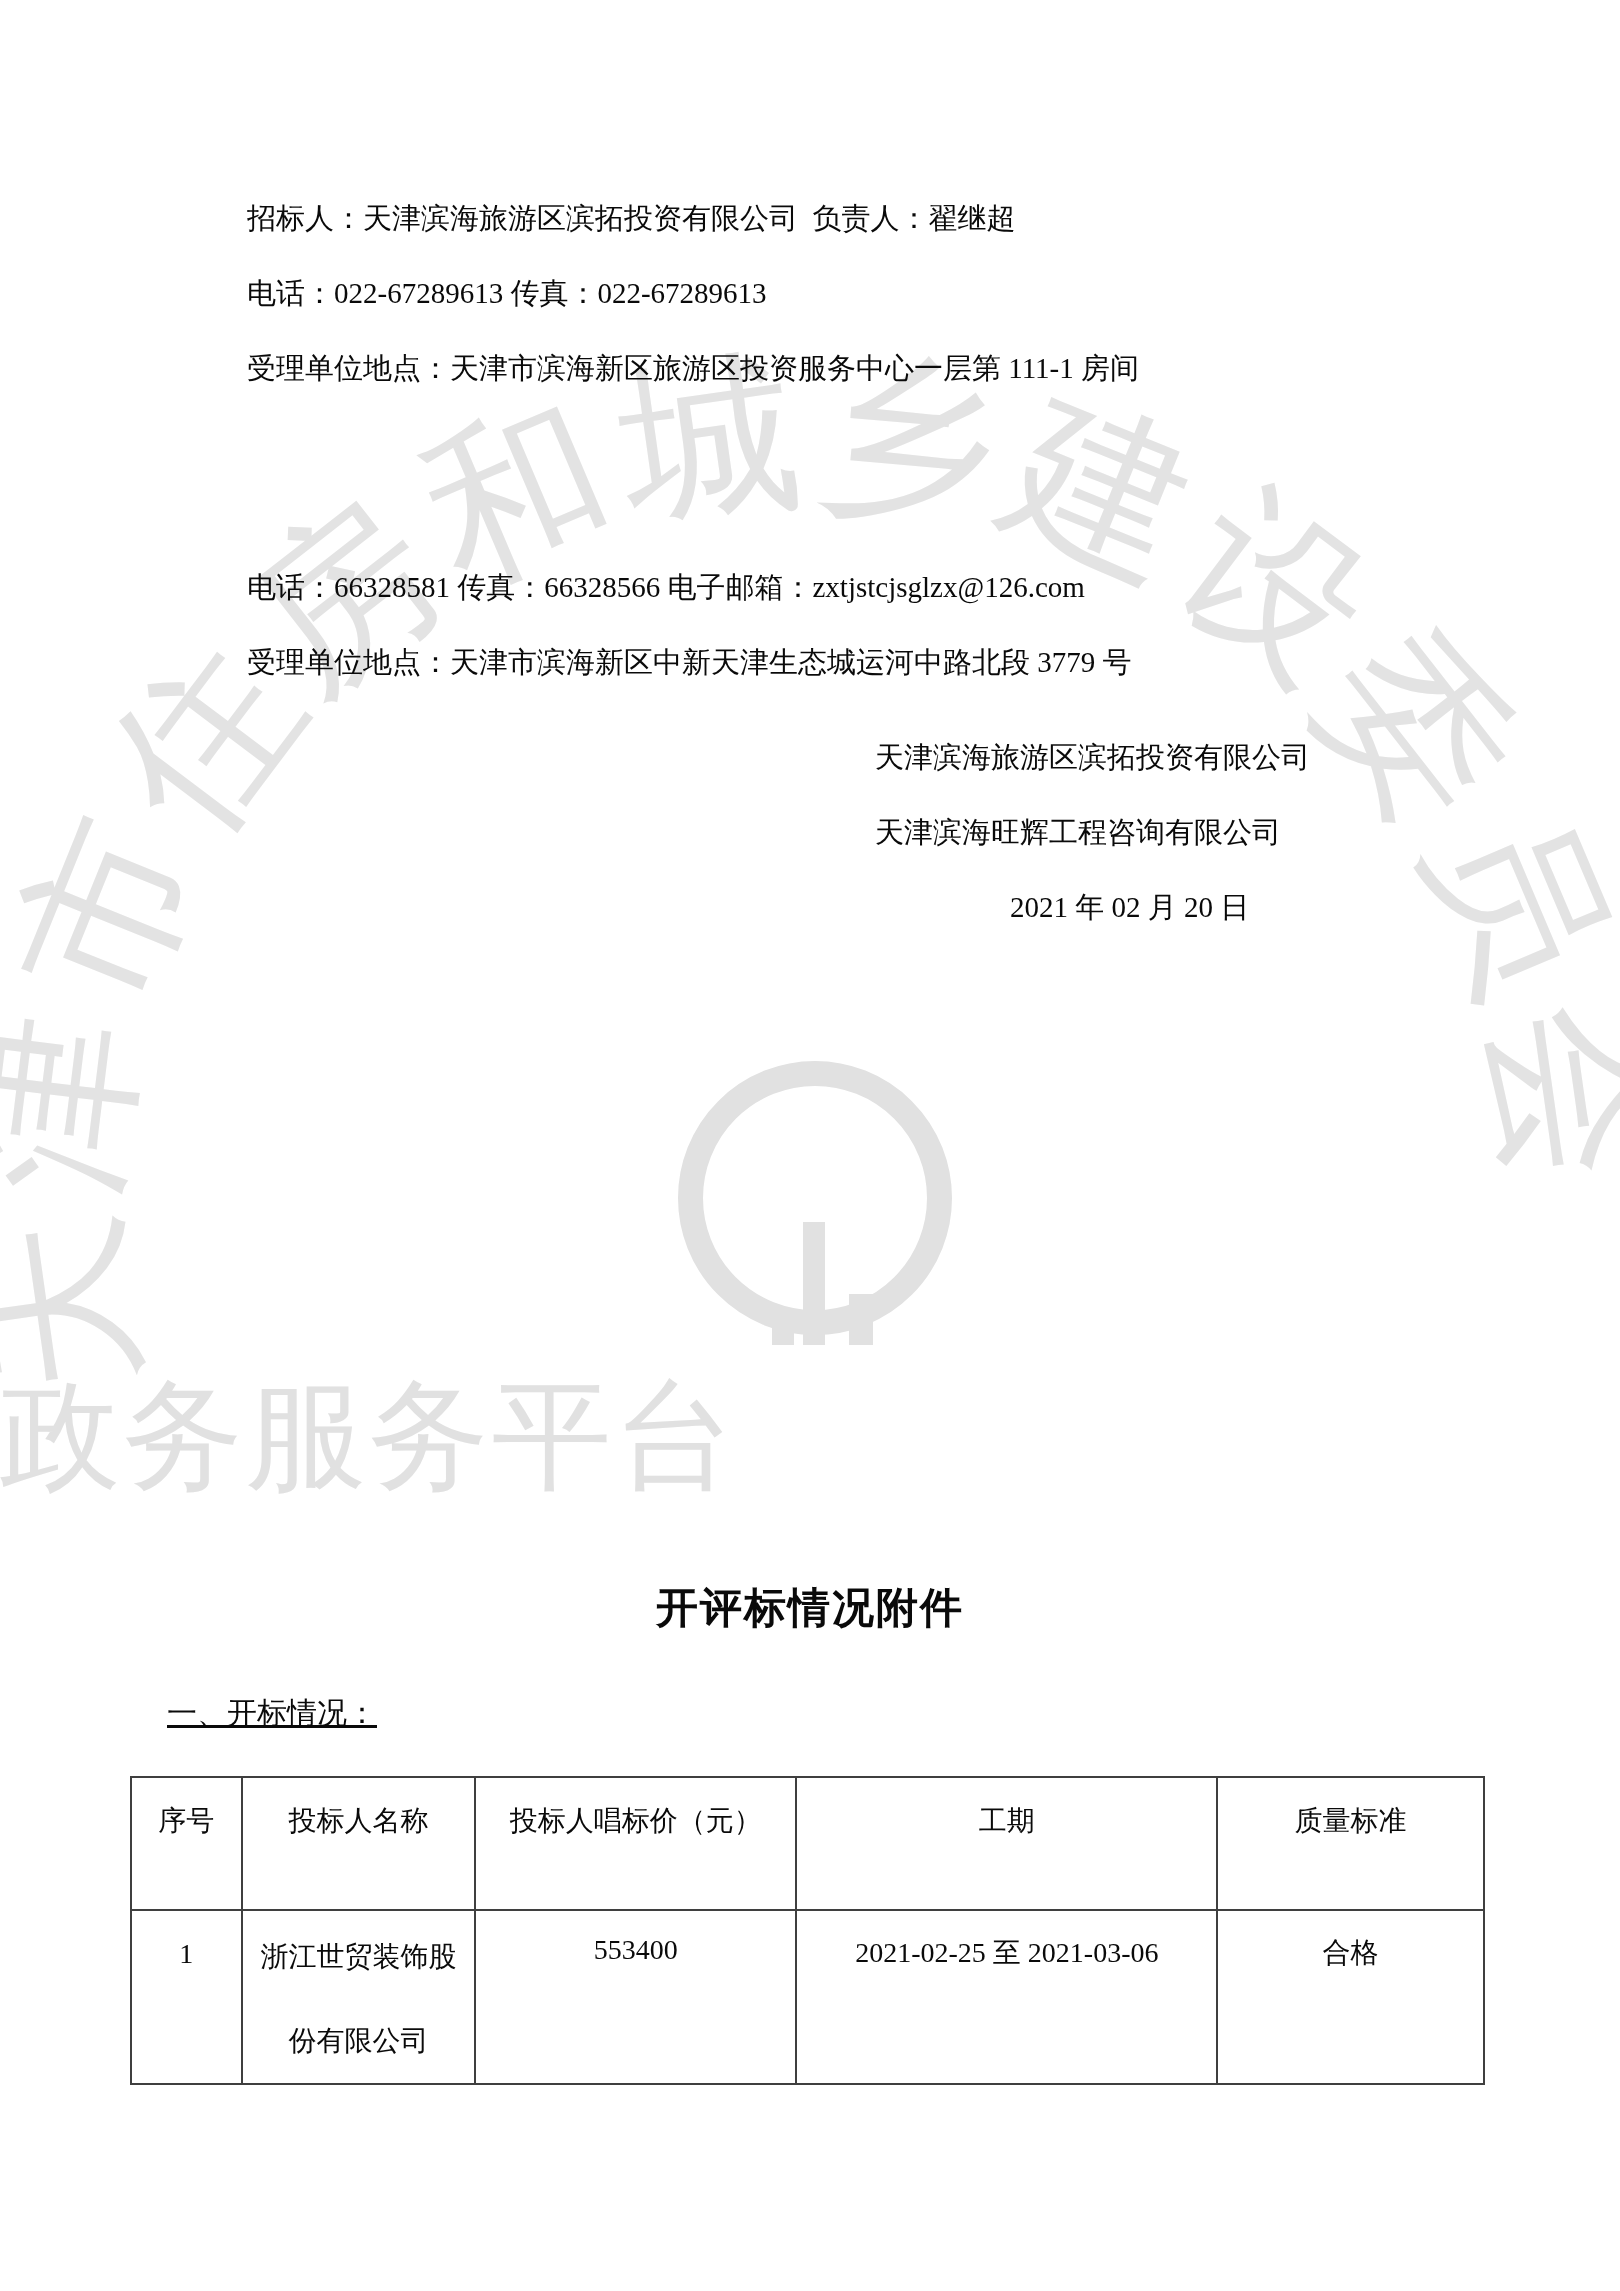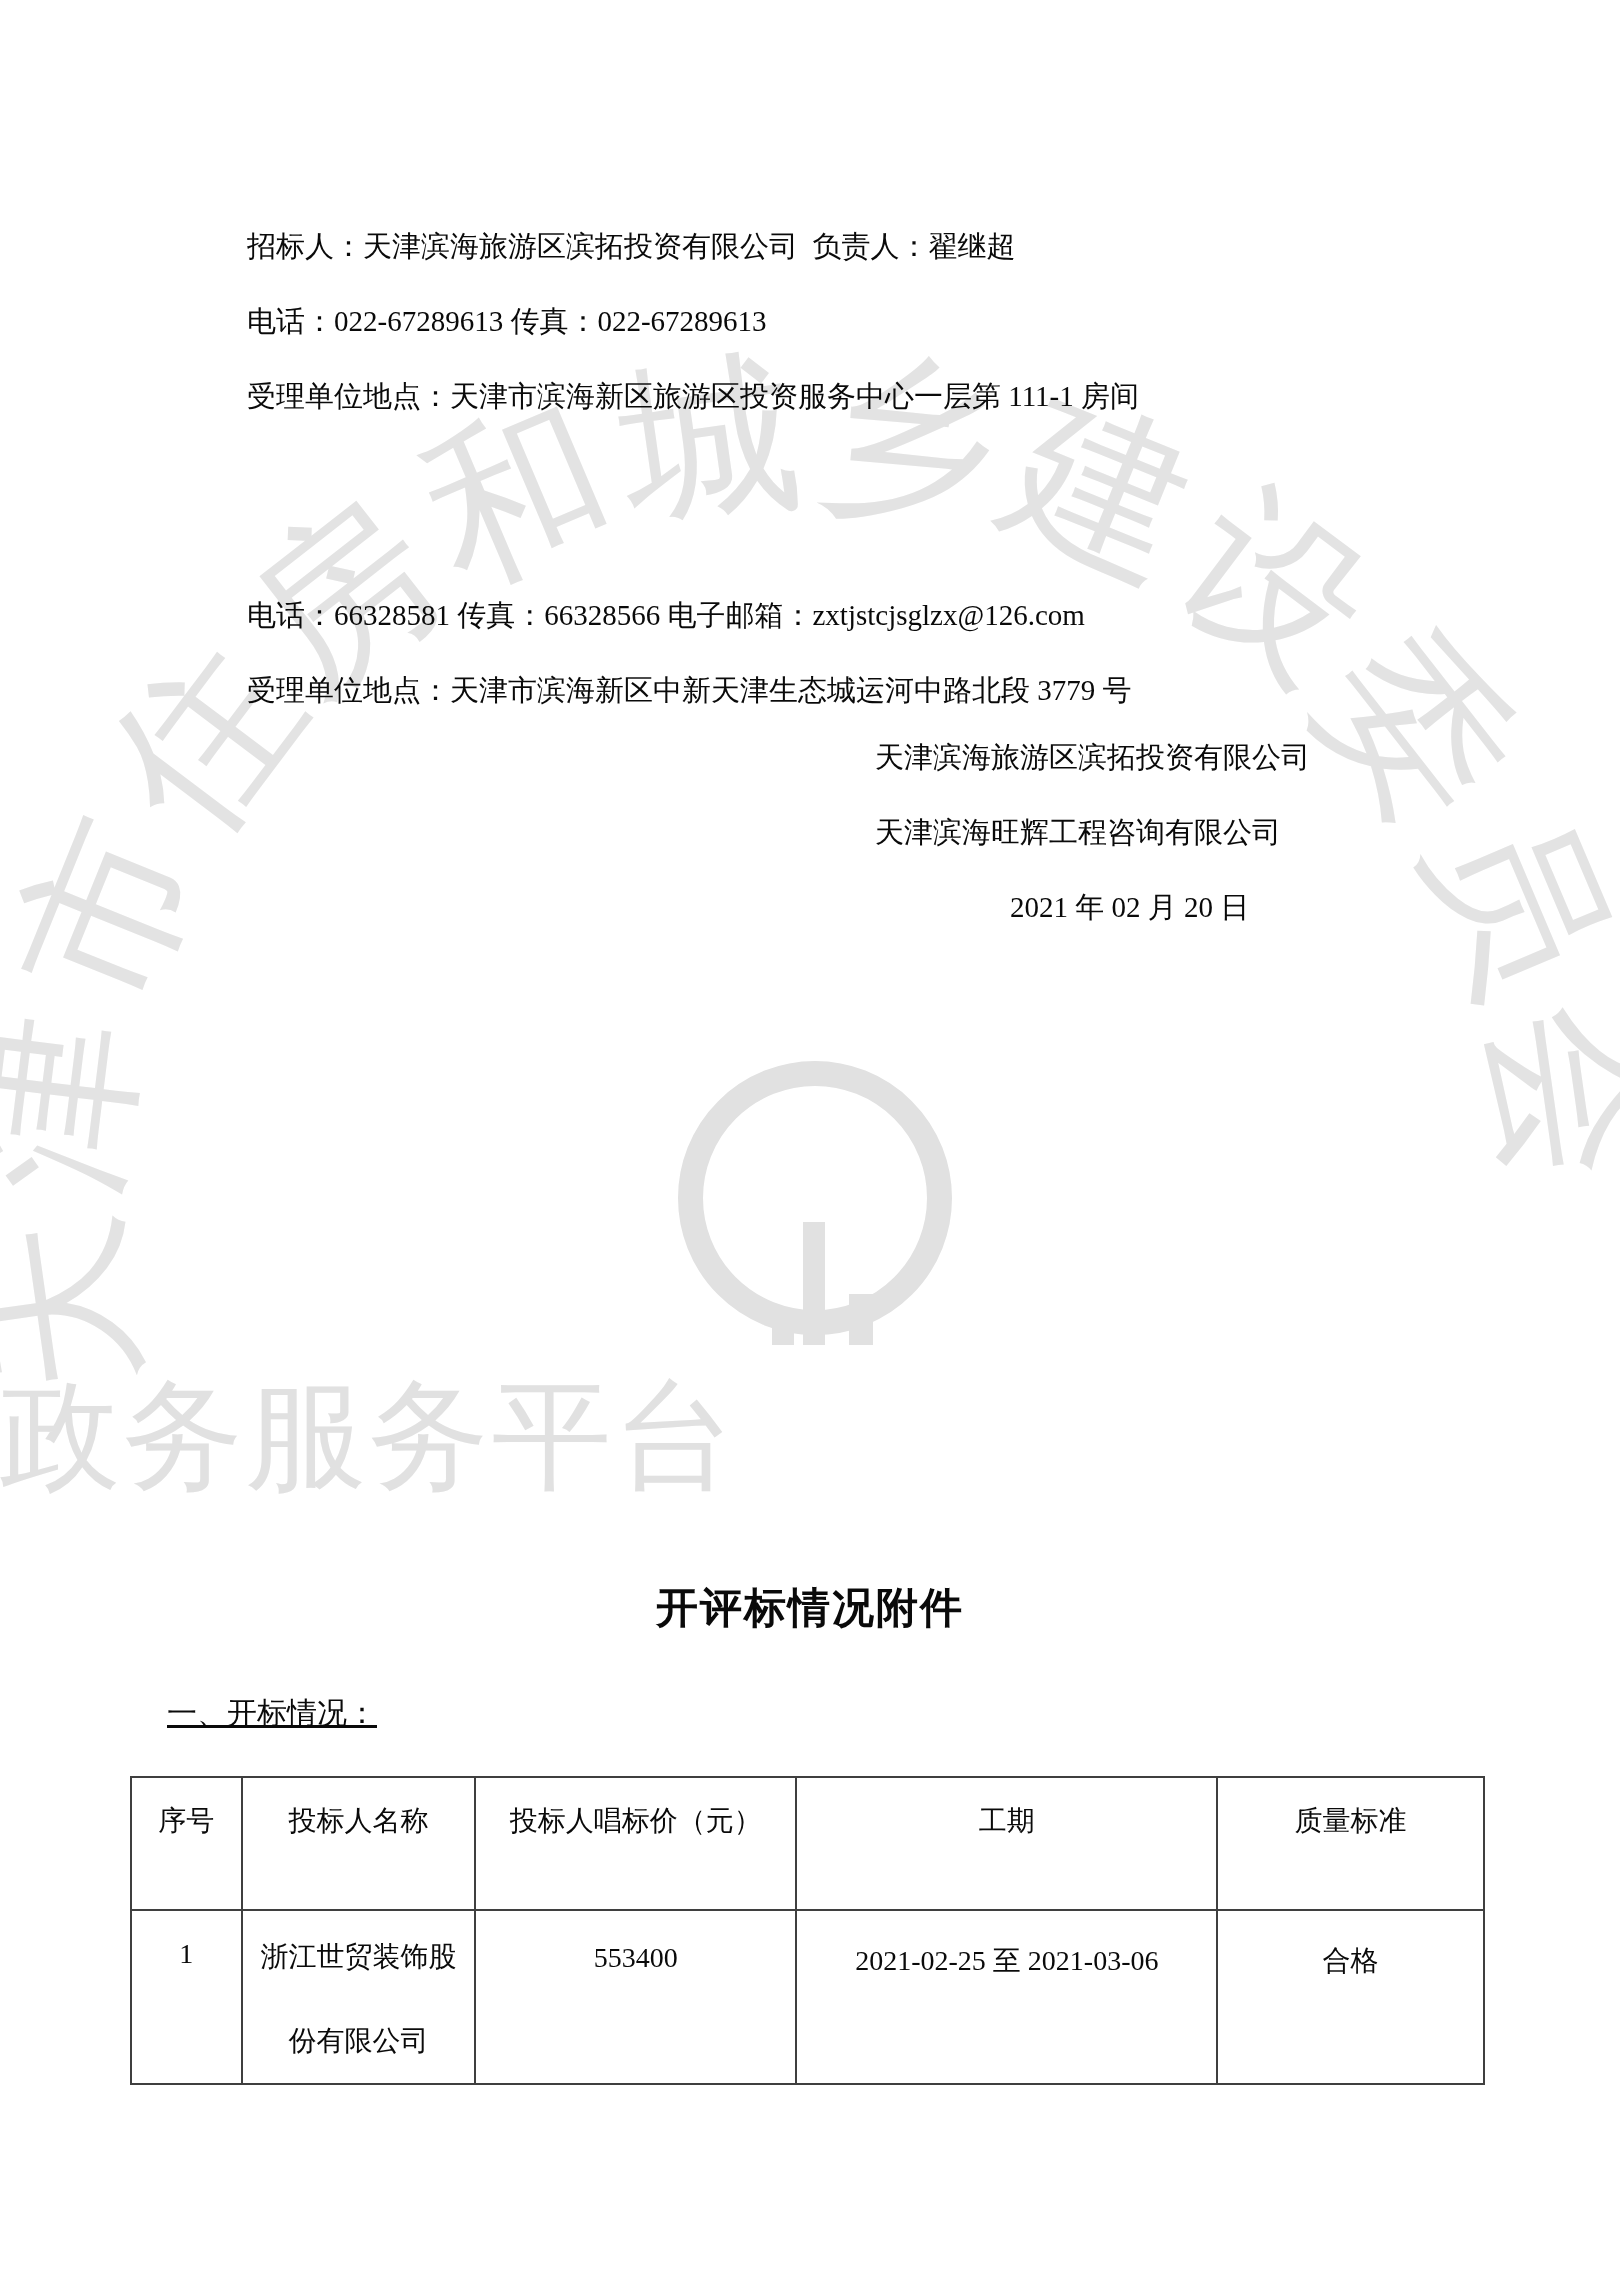--- a/index.html
+++ b/index.html
@@ -27,21 +27,21 @@
   .bar-left  { left:94px;  top:257px; width:21.6px; height:27.4px;  }
   .wm-platform {
     position:absolute; left:0; right:0; top:1360px; text-align:left;
     font-family:"Liberation Sans","DejaVu Sans",sans-serif;
     font-size:120px; line-height:1.25; letter-spacing:2.9px; color:#e1e1e1;
     white-space:nowrap;
   }
   
   .doc-line {
     position:absolute; left:247px; font-size:29px; line-height:1.2;
-    white-space:pre-wrap; z-index:2;margin-top:28px;
+    white-space:pre-wrap; z-index:2;
   }
   .sig-line { position:absolute; font-size:29px; line-height:1.2; white-space:pre-wrap; z-index:2; }
   .doc-title {
     position:absolute; left:0; right:0; top:1580px; text-align:center;
     font-size:42px; font-weight:bold; letter-spacing:2px; z-index:2;
   }
   .section-heading {
     position:absolute; left:167px; top:1693px; font-size:30px; z-index:2;text-decoration:underline;
   }
   
@@ -53,21 +53,21 @@
   .bid-table td { border:2px solid #3f3f3f; text-align:center; vertical-align:top; }
   .bid-table .hdr td { height:133px; padding-top:23.5px; }
   .bid-table .row td { height:162px; }
   .col-no    { width:110px; }
   .col-name  { width:232px; }
   .col-price { width:319px; }
   .col-dur   { width:418px; }
   .col-qual  { width:265px; }
   .cell-no     { padding-top:27.4px; }
   .cell-bidder { padding-top:3.9px; line-height:84px; white-space:pre-line;margin-left:21px; }
-  .cell-mid    { padding-top:31px; }
+  .cell-mid    { padding-top:23px; }
 </style>
 </head>
 <body>
 
 <div class="page">
 
   <div class="wm-layer">
     <div id="wm-ring">
         <span class="wm-ring-char" style="transform: translate(-50%, -50%) rotate(-98deg) translateY(-765px);">天</span>
         <span class="wm-ring-char" style="transform: translate(-50%, -50%) rotate(-83deg) translateY(-765px);">津</span>

